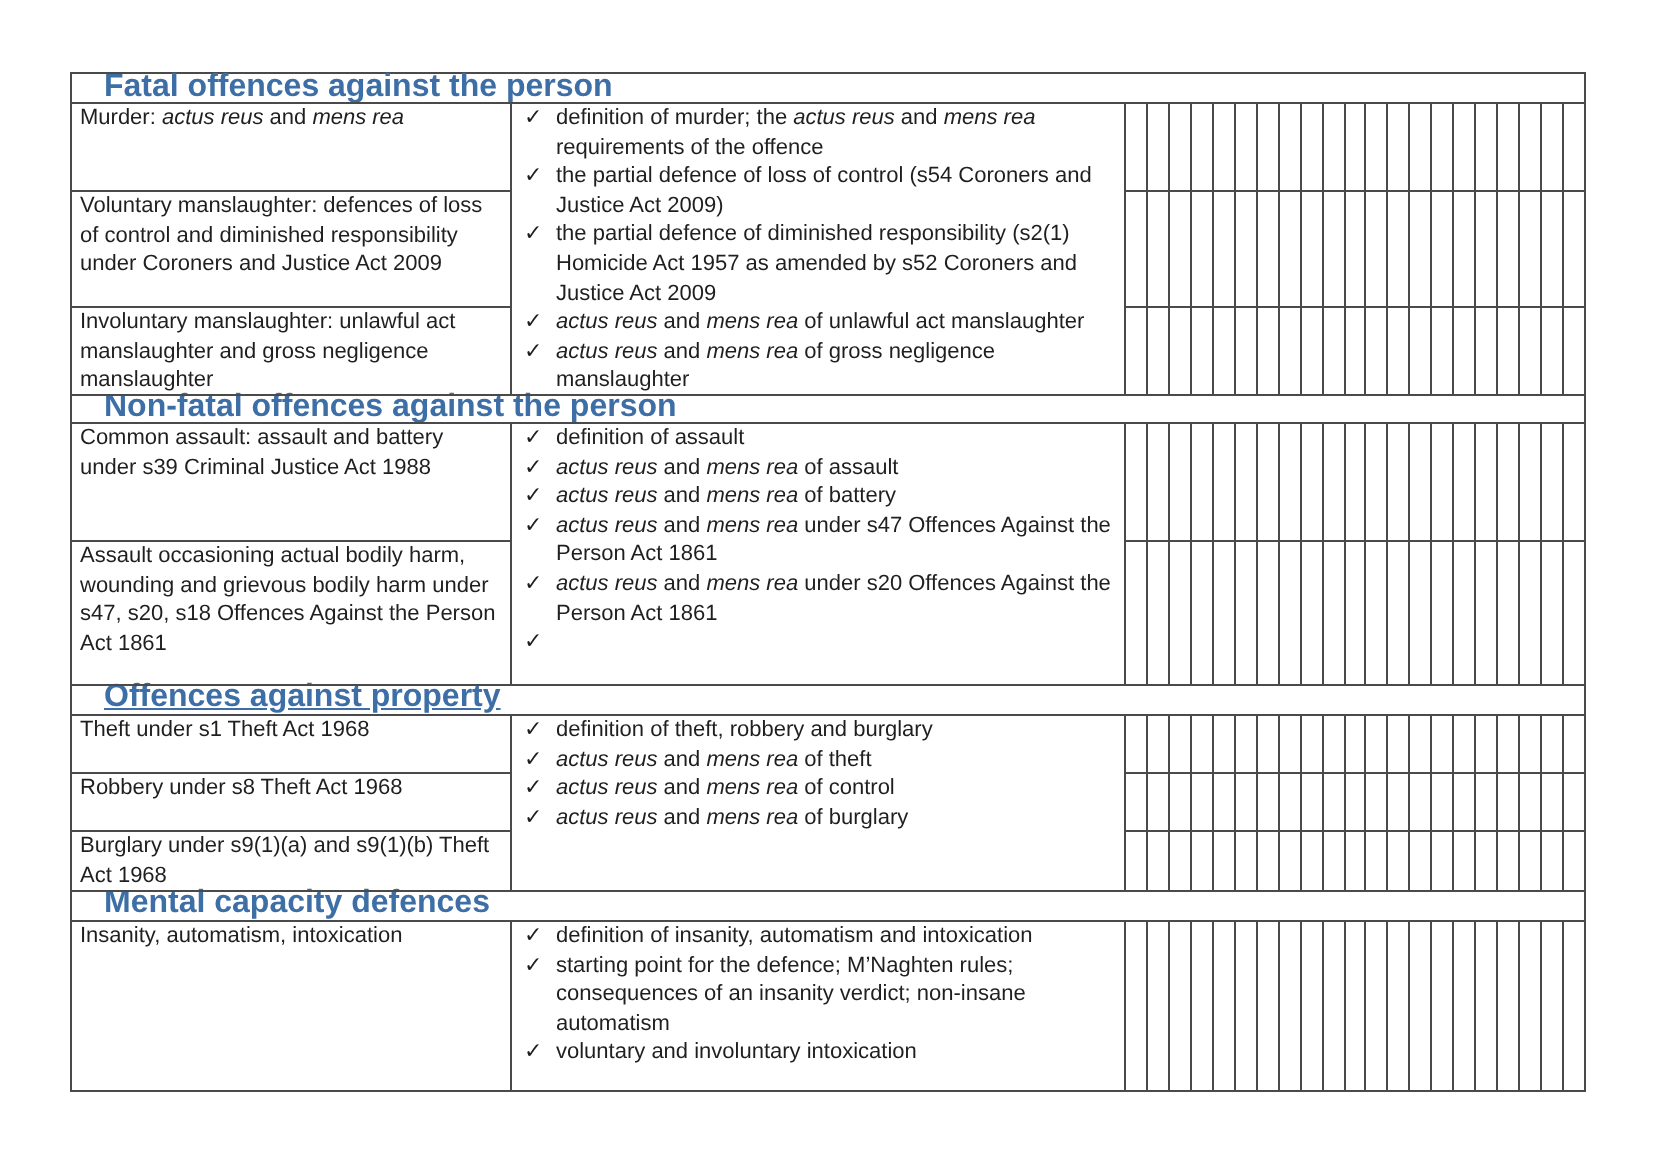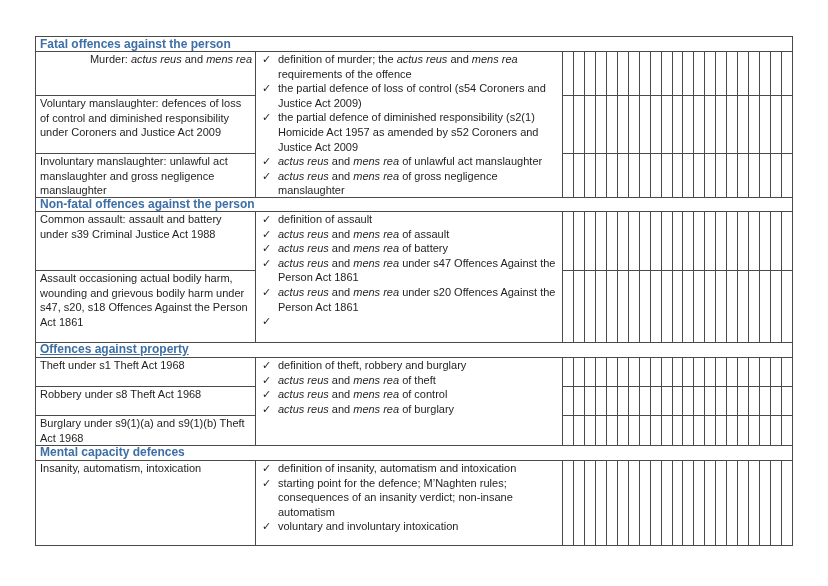--- a/index.html
+++ b/index.html
@@ -2,39 +2,39 @@
 <html><head>
 <meta charset="utf-8">
 <style>
   html, body { margin: 0; padding: 0; background: #ffffff; }
   body { width: 828px; height: 586px; position: relative; overflow: hidden;
          font-family: "Liberation Sans", sans-serif; color: #1f1f1f; }
   .tbl { position: absolute; left: 35px; top: 36px; width: 758px; height: 510px;
          border: 1px solid #4a4a4a; box-sizing: border-box; }
   .line-h { position: absolute; height: 0; border-top: 1px solid #4a4a4a; }
   .line-v { position: absolute; width: 0; border-left: 1px solid #4a4a4a; }
-  .heading { position: absolute; left: 4px; font-size: 12px; font-weight: bold;
+  .heading { position: absolute; left: 16px; font-size: 16px; font-weight: bold;
              color: #3d6fa6; line-height: 14px; white-space: nowrap; }
   .lcell { position: absolute; left: 4px; width: 212px; font-size: 11px;
            line-height: 14.6px; }
   .mcell { position: absolute; left: 222px; width: 300px; font-size: 11px;
            line-height: 14.6px; }
   .bullet { position: relative; padding-left: 20px; }
   .bullet .chk { position: absolute; left: 4px; top: 0; font-size: 11px; }
   i { font-style: italic; }
 </style>
 </head>
 <body>
 
 <div class="tbl" id="tbl">
     <div class="heading" style="top: 0px;">Fatal offences against the person</div>
     <div class="line-h" style="top: 14px; left: 0px; width: 756px;"></div>
     <div class="line-v" style="left: 219px; top: 14px; height: 146px;"></div>
     <div class="line-v" style="left: 526px; top: 14px; height: 146px;"></div>
-    <div class="lcell" style="top: 15px; text-align: right;"><span>Murder: </span><i>actus reus</i><span> and </span><i>mens rea</i><span></span></div>
+    <div class="lcell" style="top: 15px;"><span>Murder: </span><i>actus reus</i><span> and </span><i>mens rea</i><span></span></div>
     <div class="line-h" style="top: 58px; left: 0px; width: 219px;"></div>
     <div class="line-h" style="top: 58px; left: 526px; width: 230px;"></div>
     <div class="lcell" style="top: 59px;"><span>Voluntary manslaughter: defences of loss of control and diminished responsibility under Coroners and Justice Act 2009</span></div>
     <div class="line-h" style="top: 116px; left: 0px; width: 219px;"></div>
     <div class="line-h" style="top: 116px; left: 526px; width: 230px;"></div>
     <div class="lcell" style="top: 117px;"><span>Involuntary manslaughter: unlawful act manslaughter and gross negligence manslaughter</span></div>
     <div class="mcell" style="top: 15px;">
       <div class="bullet"><span class="chk">✓</span><span><span>definition of murder; the </span><i>actus reus</i><span> and </span><i>mens rea</i><span> requirements of the offence</span></span></div>
       <div class="bullet"><span class="chk">✓</span><span><span>the partial defence of loss of control (s54 Coroners and Justice Act 2009)</span></span></div>
       <div class="bullet"><span class="chk">✓</span><span><span>the partial defence of diminished responsibility (s2(1) Homicide Act 1957 as amended by s52 Coroners and Justice Act 2009</span></span></div>

